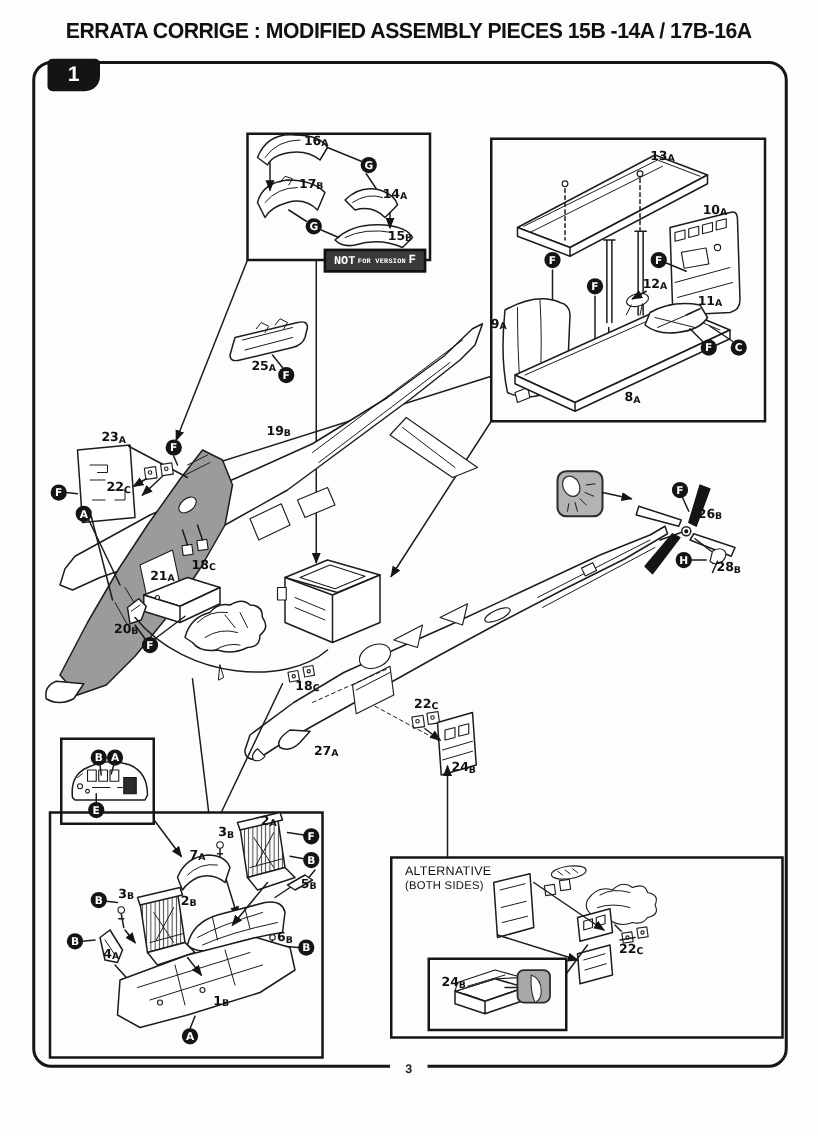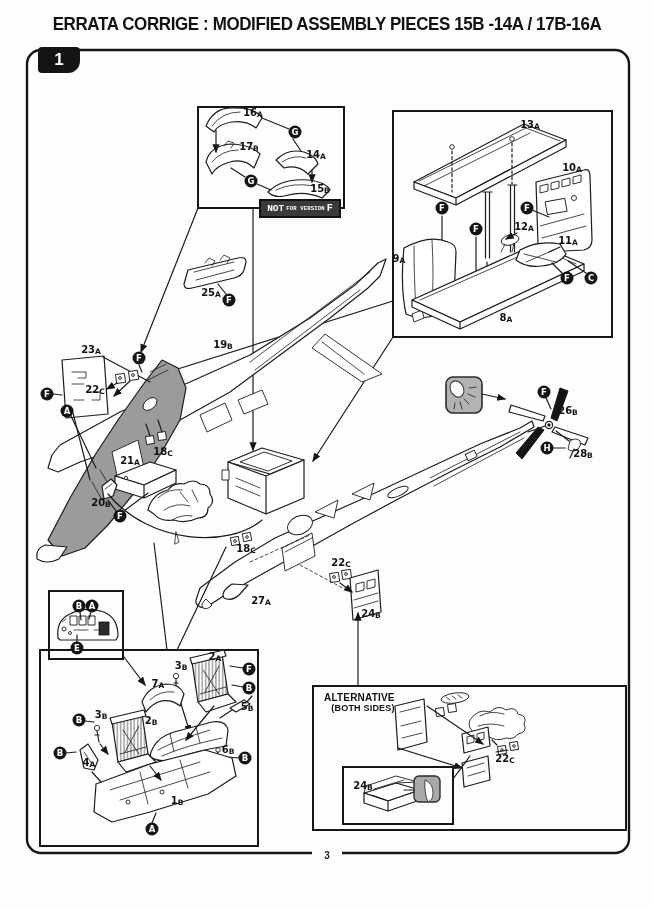--- a/index.html
+++ b/index.html
@@ -11,22 +11,22 @@
   .stepbox{position:absolute;left:38px;top:47px;width:42px;height:26px;background:#141414;
            border-radius:4px 4px 12px 4px;color:#fff;font-weight:bold;font-size:17px;
            display:flex;align-items:center;justify-content:center;z-index:5;}
   .badge{position:absolute;left:259px;top:199px;width:78px;height:15px;background:#3a3a3a;
          border:2px solid #111;color:#fff;display:flex;align-items:center;justify-content:center;
          gap:2px;z-index:5;white-space:nowrap;font-family:Liberation Mono, monospace;}
   .badge .b1{font-weight:bold;font-size:9.5px;}
   .badge .b2{font-weight:bold;font-size:5.5px;letter-spacing:.2px;}
   .badge .b3{font-weight:bold;font-size:10px;}
   .altlabels{position:absolute;left:324px;top:692px;z-index:5;color:#111;line-height:11px;}
-  .altlabels .a1{font-weight:bold;font-size:10px;letter-spacing:.2px;}
-  .altlabels .a2{font-weight:bold;font-size:9px;letter-spacing:.2px;text-align:right;}
+  .altlabels .a1{font-weight:normal;font-size:10px;letter-spacing:.2px;}
+  .altlabels .a2{font-weight:normal;font-size:9px;letter-spacing:.2px;}
   .pagenum{position:absolute;left:0;right:0;top:845px;text-align:center;z-index:6;}
   .pagenum span{background:#fdfdfc;padding:0 12px;font-weight:bold;font-size:10px;color:#222;}
   svg{position:absolute;left:0;top:0;}
   .bx{fill:none;stroke:#161616;stroke-width:2;}
   .bxmain{fill:none;stroke:#161616;stroke-width:2.4;}
   .ln{fill:none;stroke:#1c1c1c;stroke-width:1.2;stroke-linejoin:round;stroke-linecap:round;}
   .lt{fill:none;stroke:#1c1c1c;stroke-width:.8;stroke-linejoin:round;stroke-linecap:round;}
   .fw{fill:#ffffff;stroke:#1c1c1c;stroke-width:1.2;stroke-linejoin:round;}
   .fwt{fill:#ffffff;stroke:#1c1c1c;stroke-width:.9;stroke-linejoin:round;}
   .fg{fill:#9b9b9b;stroke:#1c1c1c;stroke-width:1.2;stroke-linejoin:round;}

